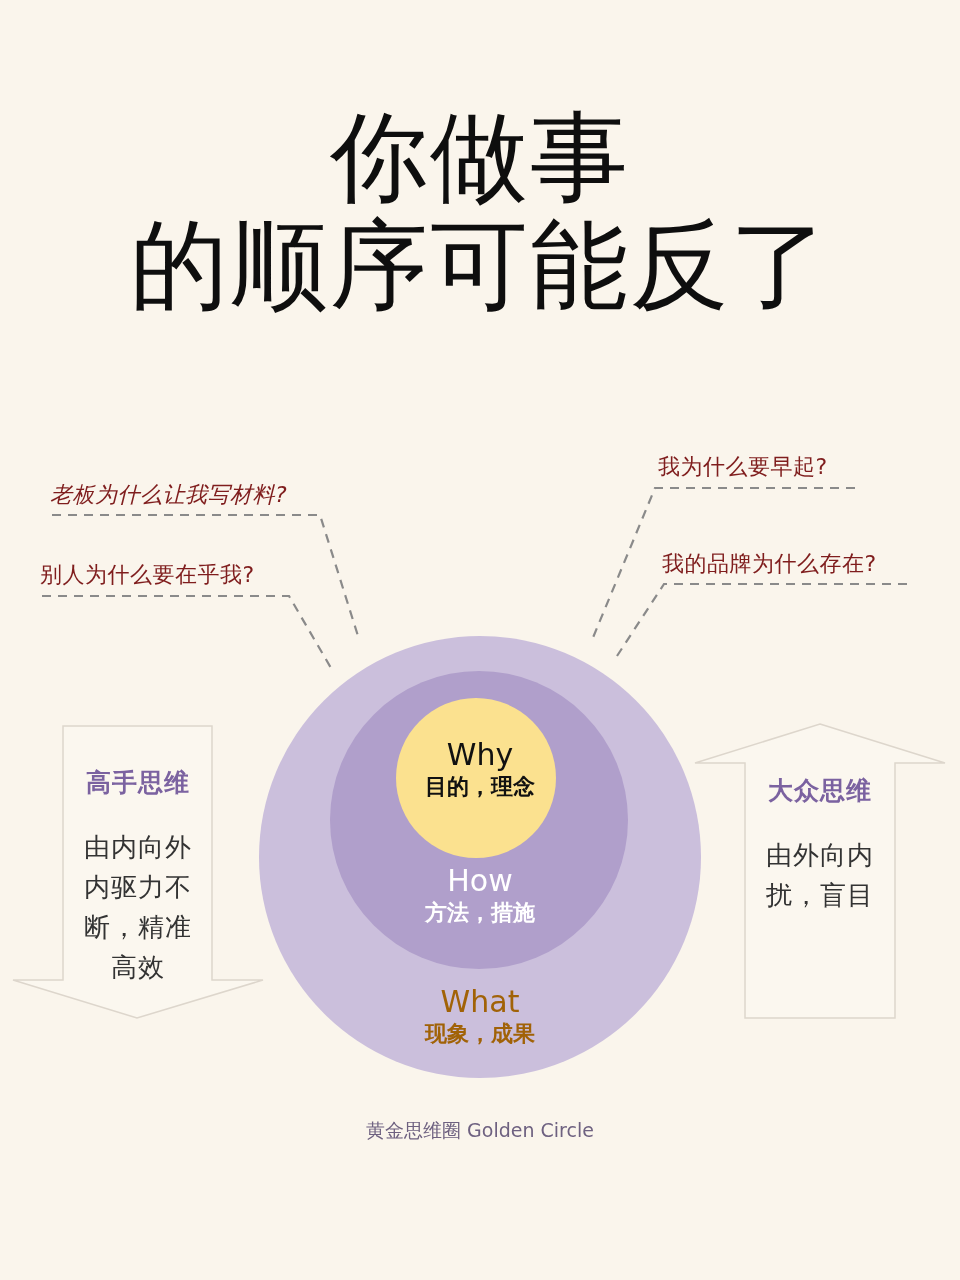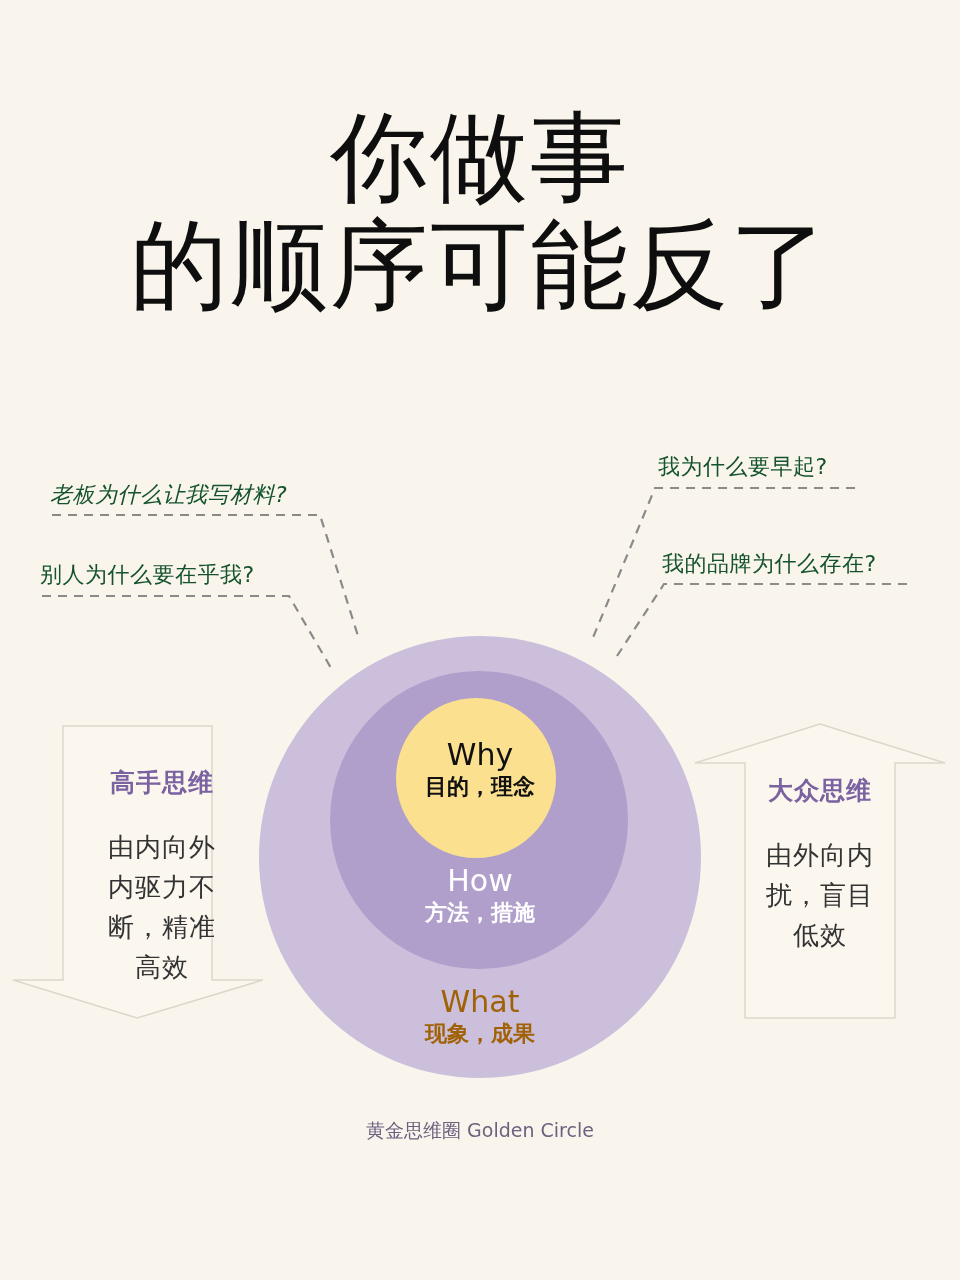--- a/index.html
+++ b/index.html
@@ -12,21 +12,21 @@
   .title {
     position: absolute; left: 0; width: 960px; text-align: center;
     font-family: "DejaVu Serif", "Liberation Serif", serif;
     font-size: 98px; line-height: 110px; color: #0e0e0e; font-weight: normal;
     letter-spacing: 2px;
   }
   #title-line1 { top: 102px; }
   #title-line2 { top: 210px; }
   svg.layer { position: absolute; left: 0; top: 0; }
   .question {
-    position: absolute; font-size: 22px; color: #14532d; white-space: nowrap;
+    position: absolute; font-size: 22px; color: #7f1d1d; white-space: nowrap;
     letter-spacing: 0.5px;
   }
   .arrow-text {
     position: absolute; text-align: center; width: 150px;
   }
   .arrow-title { font-size: 25px; font-weight: bold; color: #7b62a0; letter-spacing: 1px; }
   .arrow-body { font-size: 26px; line-height: 40px; color: #333; margin-top: 28px; letter-spacing: 1px; }
   .circle-label { position: absolute; text-align: center; width: 300px; left: 330px; }
   .circle-label .en { font-size: 30px; font-weight: normal; line-height: 34px; }
   .circle-label .zh { font-size: 22px; font-weight: bold; line-height: 30px; }
@@ -57,36 +57,35 @@
   <circle cx="480" cy="857" r="221" fill="#cbbfdc"></circle>
   <circle cx="479" cy="820" r="149" fill="#b09fcb"></circle>
   <circle cx="476" cy="778" r="80" fill="#fbe18f"></circle>
 </svg>
 
 <div class="question" style="left:50px; top:480px;font-style:italic;">老板为什么让我写材料?</div>
 <div class="question" style="left:40px; top:560px;">别人为什么要在乎我?</div>
 <div class="question" style="left:658px; top:452px;">我为什么要早起?</div>
 <div class="question" style="left:662px; top:549px;text-align:center;">我的品牌为什么存在?</div>
 
-<div class="arrow-text" style="left:63px; top:766px;padding-left:24px;">
+<div class="arrow-text" style="left:63px; top:766px;">
   <div class="arrow-title">高手思维</div>
   <div class="arrow-body">
     <div>由内向外</div>
     <div>内驱力不</div>
     <div>断，精准</div>
     <div>高效</div>
   </div>
 </div>
 
 <div class="arrow-text" style="left:745px; top:774px;">
   <div class="arrow-title">大众思维</div>
   <div class="arrow-body">
     <div>由外向内</div>
     <div>扰，盲目</div>
-    <div>低效</div>
   </div>
 </div>
 
 <div class="circle-label" style="top:738px; color:#111;">
   <div class="en">Why</div>
   <div class="zh">目的，理念</div>
 </div>
 <div class="circle-label" style="top:864px; color:#ffffff;">
   <div class="en">How</div>
   <div class="zh">方法，措施</div>

